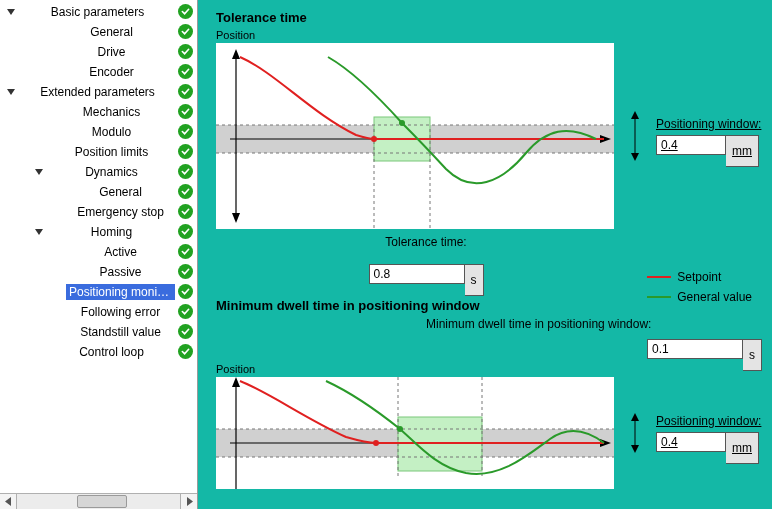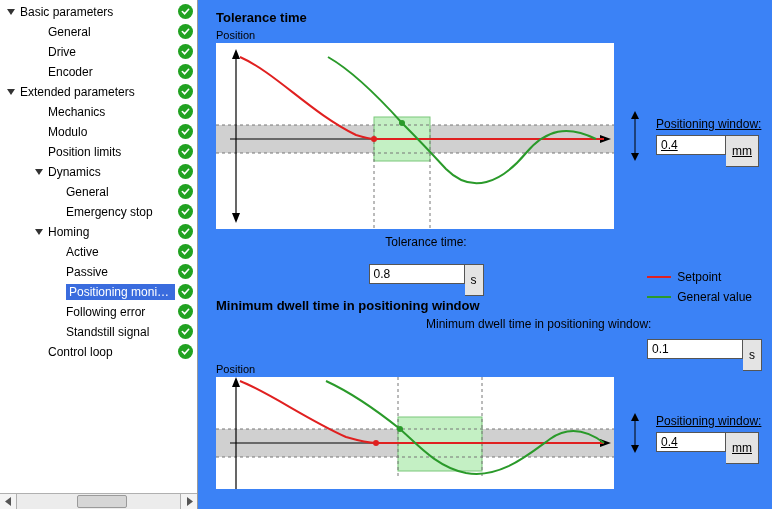--- a/index.html
+++ b/index.html
@@ -34,20 +34,21 @@
     align-items: center;
     height: 20px;
     position: relative;
     padding-right: 22px;
     white-space: nowrap;
   }
   .row .lbl {
     flex: 1 1 auto;
     overflow: hidden;
     text-overflow: ellipsis;
+    text-align: center;
   }
   .row.sel .lbl {
     background: #3a6cde;
     color: #fff;
     padding: 1px 3px;
   }
   .indent0 { padding-left: 6px; }
   .indent1 { padding-left: 34px; }
   .indent2 { padding-left: 52px; }
   .tw { 
@@ -80,21 +81,21 @@
   }
   .ts-btn:last-child{border-right:none;border-left:1px solid #b0b0b0;}
   .ts-track{flex:1;position:relative;}
   .ts-thumb{
     position:absolute;left:60px;top:1px;height:13px;width:50px;
     background:#d6d6d6;border:1px solid #9a9a9a;border-radius:2px;
   }
   
   .panel {
     flex:1;
-    background:#3b82f6;
+    background:#14b8a6;
     padding: 6px 10px 0 18px;
     overflow:hidden;
     position:relative;
   }
   .sect-title{
     font-weight:bold;
     font-size:13px;
     margin: 4px 0 4px 0;
   }
   .axis-lbl{
@@ -306,21 +307,21 @@
         <span class="tw blank"></span>
         <span class="lbl">Following error</span>
         <span class="check">
           <svg width="9" height="9" viewBox="0 0 10 10">
             <path d="M1.5 5 L4 7.5 L8.5 2.5" stroke="#fff" stroke-width="1.8" fill="none" stroke-linecap="round"></path>
           </svg>
         </span>
       </div>
       <div class="row indent2">
         <span class="tw blank"></span>
-        <span class="lbl">Standstill signal</span>
+        <span class="lbl">Standstill value</span>
         <span class="check">
           <svg width="9" height="9" viewBox="0 0 10 10">
             <path d="M1.5 5 L4 7.5 L8.5 2.5" stroke="#fff" stroke-width="1.8" fill="none" stroke-linecap="round"></path>
           </svg>
         </span>
       </div>
       <div class="row indent1">
         <span class="tw blank"></span>
         <span class="lbl">Control loop</span>
         <span class="check">

